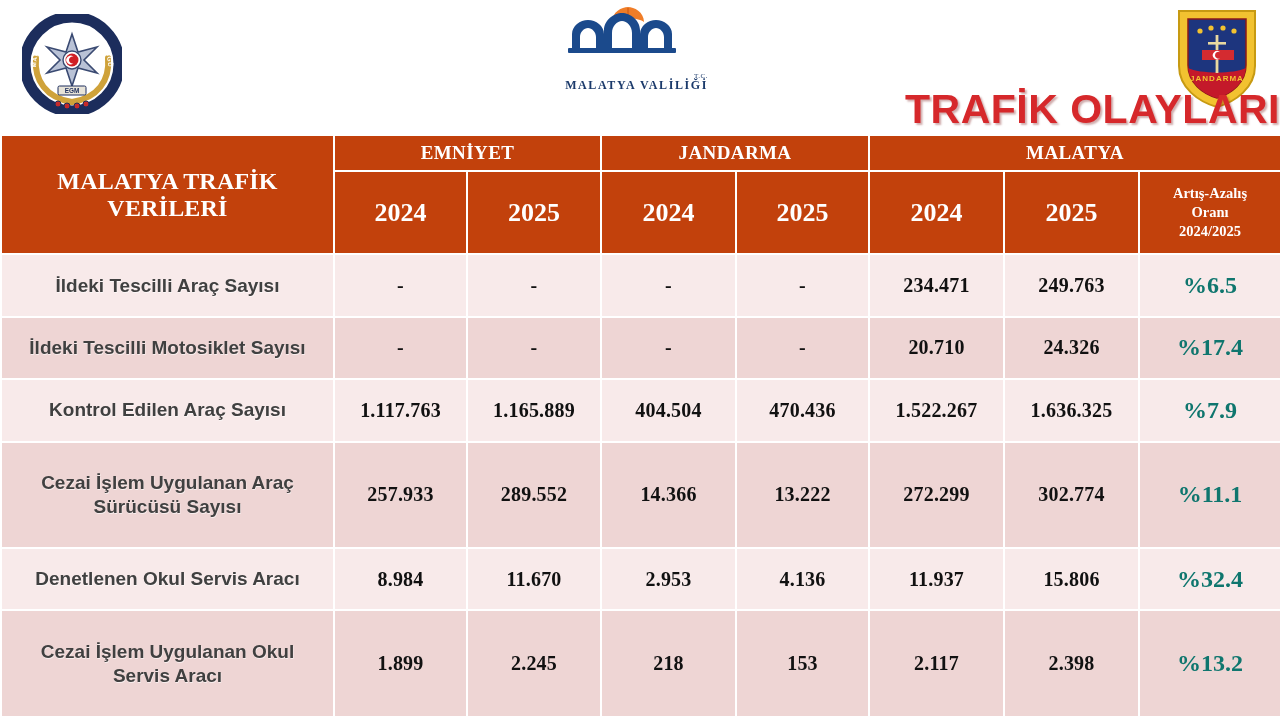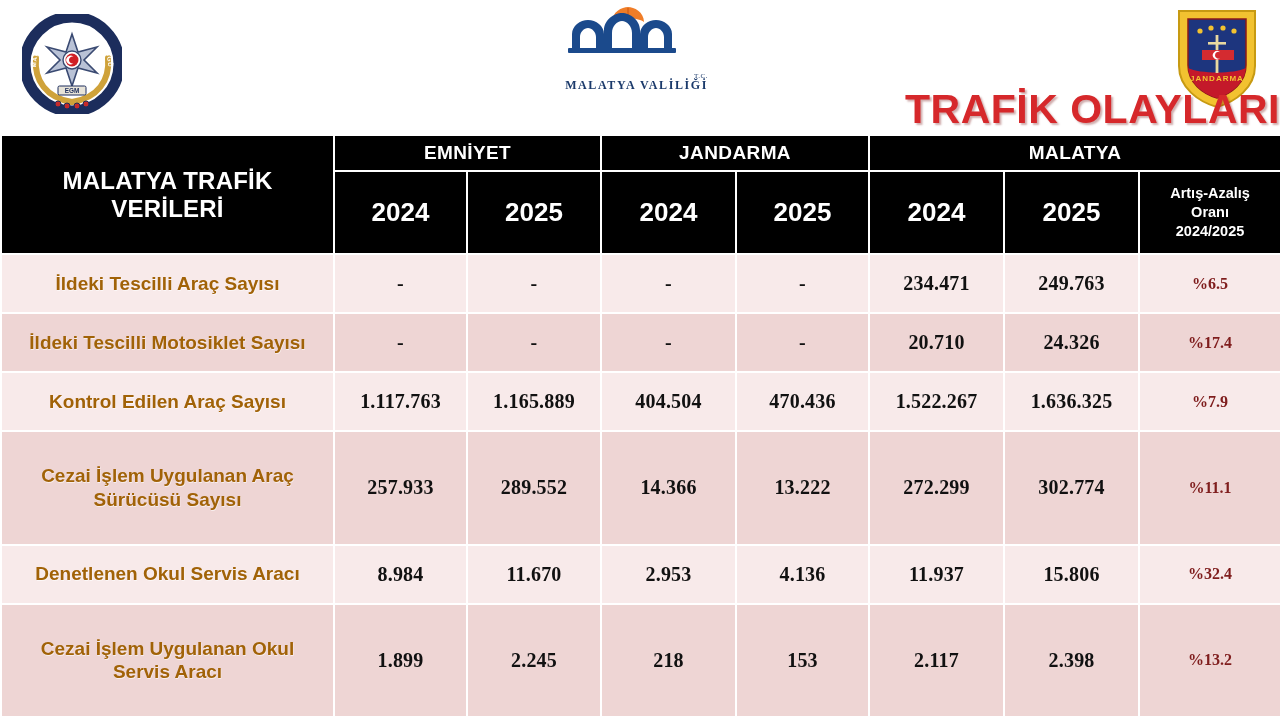--- a/index.html
+++ b/index.html
@@ -85,23 +85,23 @@
 
   .traffic-table td, .traffic-table th {
     border: 2px solid #ffffff;
     padding: 0;
     text-align: center;
     vertical-align: middle;
   }
 
   
   th.hdr {
-    background: #000000;
+    background: #c2410c;
     color: #ffffff;
-    font-family: Liberation Sans, sans-serif;
+    font-family: Liberation Serif, serif;
     font-weight: bold;
   }
 
   th.group-hdr {
     font-size: 19px;
     letter-spacing: 0.4px;
     height: 36px;
   }
 
   th.year-hdr {
@@ -117,42 +117,42 @@
 
   th.ratio-hdr {
     font-size: 14.5px;
     line-height: 1.32;
     font-weight: bold;
     padding: 12px 4px;
   }
 
   
   td.rowlabel {
-    color: #a16207;
+    color: #404040;
     font-family: "Liberation Sans", "DejaVu Sans", sans-serif;
     font-weight: bold;
     font-size: 19px;
     line-height: 1.25;
     padding: 0 8px;
     text-shadow: 0.5px 0.5px 0 rgba(255,255,255,0.6);
   }
 
   td.value {
     color: #111111;
     font-family: "Liberation Serif", "DejaVu Serif", serif;
     font-weight: bold;
     font-size: 20px;
     letter-spacing: 0.2px;
   }
 
   td.ratio {
-    color: #7f1d1d;
+    color: #0f766e;
     font-family: "Liberation Serif", "DejaVu Serif", serif;
     font-weight: bold;
-    font-size: 16px;
+    font-size: 24px;
   }
 
   tr.row-odd  td { background: #f8eaea; }
   tr.row-even td { background: #eed5d4; }
 
   
   .valilik-text {
     font-family: "Liberation Serif", "DejaVu Serif", serif;
     font-weight: bold;
     color: #1b3a6b;

